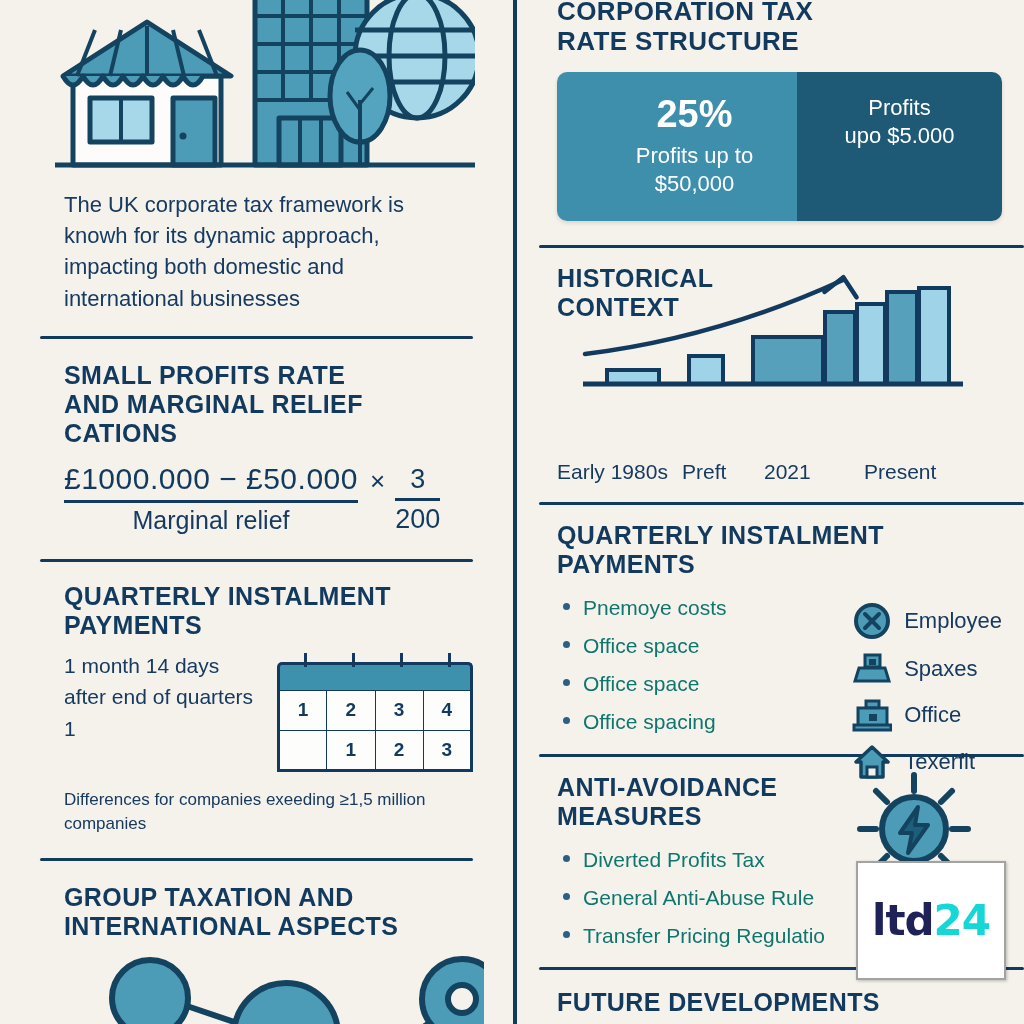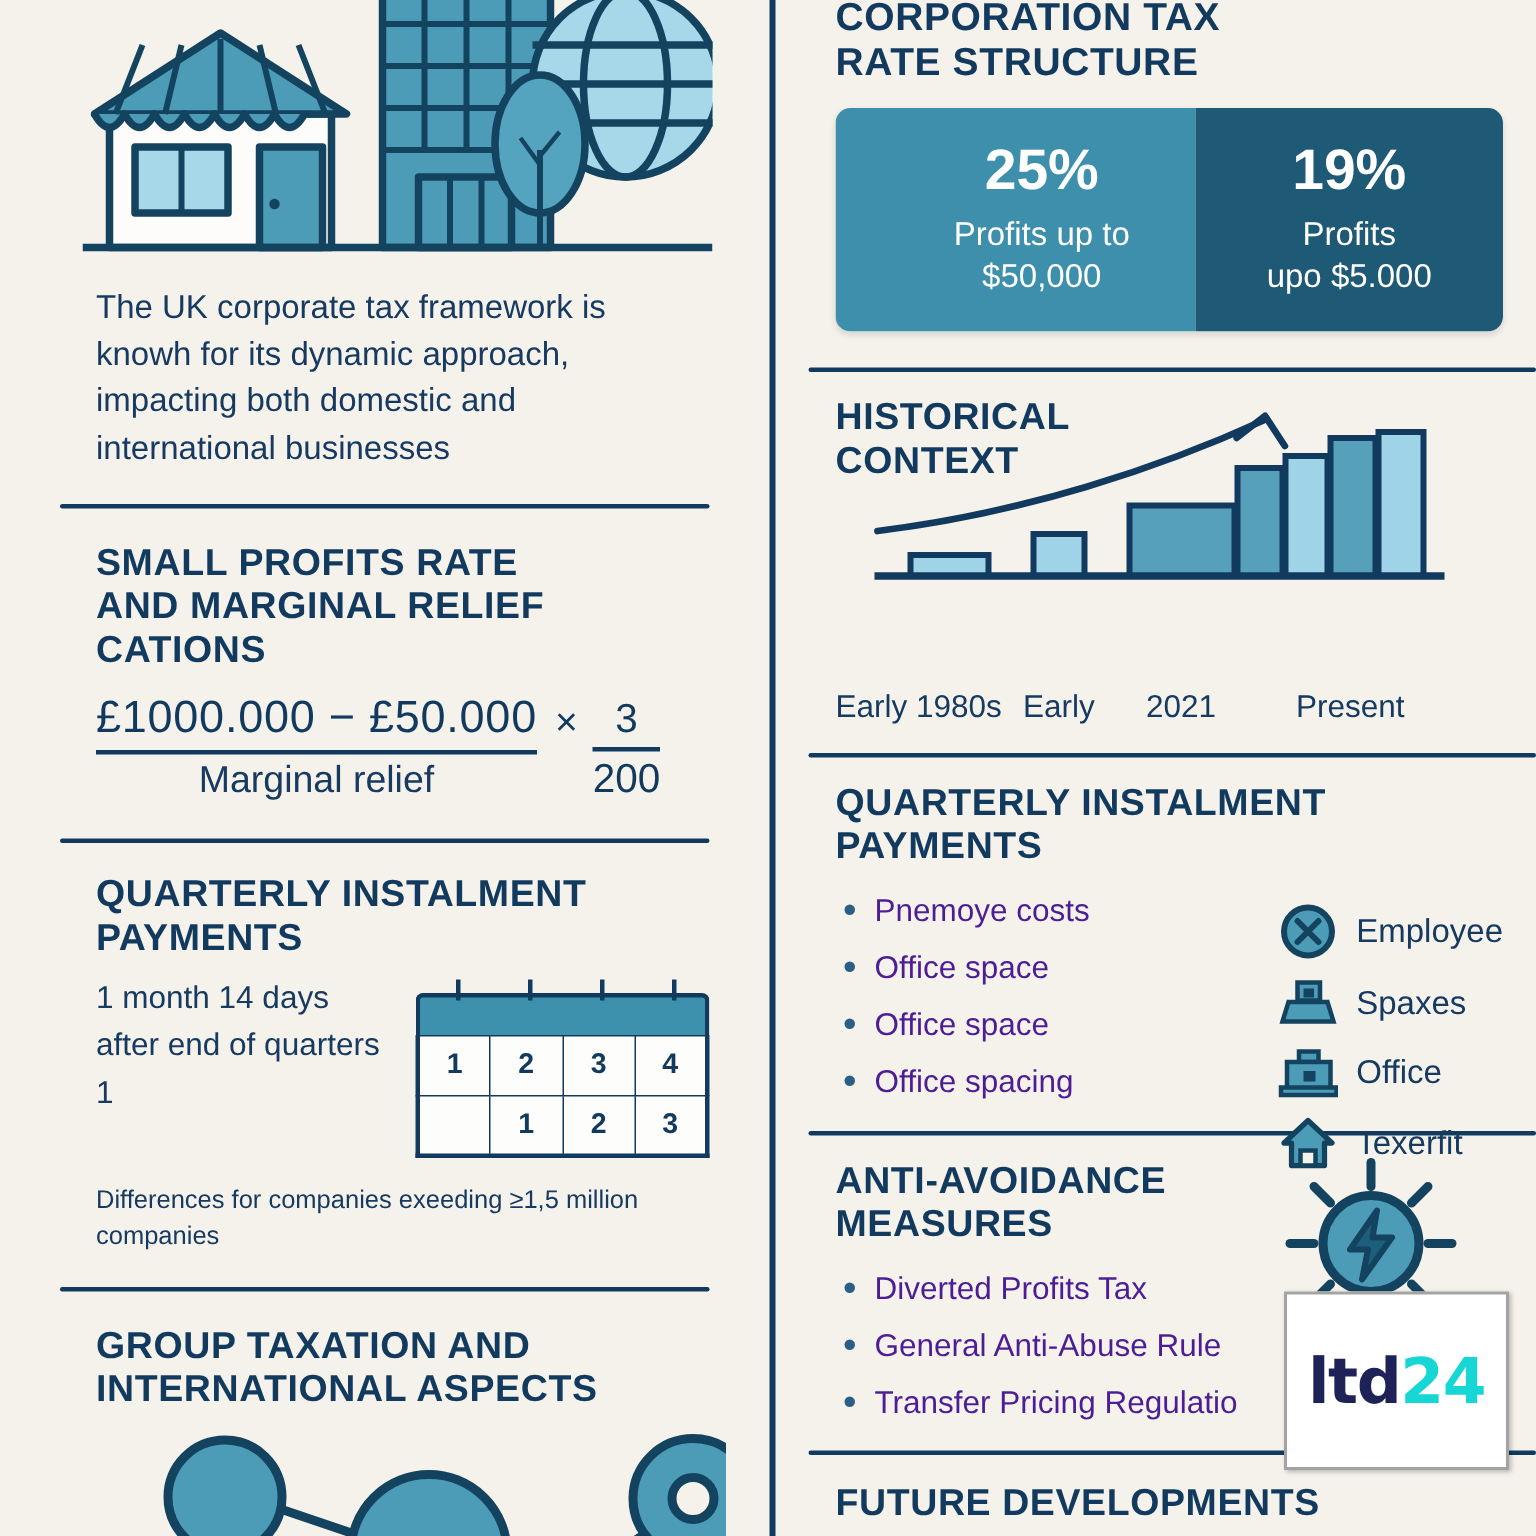--- a/index.html
+++ b/index.html
@@ -17,21 +17,21 @@
 
   
   .rule{height:3px;background:#123a5e;margin:0 40px;border-radius:2px;}
   .rule-r{height:3px;background:#123a5e;margin:0 0 0 22px;border-radius:2px;}
   h2.sec{
     font-size:25px;line-height:1.16;font-weight:bold;letter-spacing:.4px;
     margin:0;color:#123a5e;text-transform:uppercase;
   }
   ul.bul{list-style:none;margin:0;padding:0;}
   ul.bul li{
-    font-size:21px;line-height:1.42;color:#4c1d95;
+    font-size:21px;line-height:1.42;color:#0f766e;
     padding-left:26px;position:relative;margin-bottom:8px;
   }
   ul.bul li:before{
     content:"";position:absolute;left:6px;top:10px;
     width:7px;height:7px;border-radius:50%;background:#2b5f86;
   }
 
   
   .hero{position:relative;height:175px;width:100%;}
   .hero svg{position:absolute;left:55px;top:0;}
@@ -249,21 +249,20 @@
       </h2>
       <div class="rates">
         <div class="rate-card rate-a">
           <div class="rate-pct">25%</div>
           <div class="rate-lbl">
             <span>Profits up to</span><br>
             <span>$50,000</span>
           </div>
         </div>
         <div class="rate-card rate-b">
-          <div class="rate-pct">19%</div>
           <div class="rate-lbl">
             <span>Profits</span><br>
             <span>upo $5.000</span>
           </div>
         </div>
       </div>
     </div>
 
     <div class="rule-r" style="margin-top:24px"></div>
 
@@ -281,21 +280,21 @@
             <rect x="314" y="38" width="28" height="80" fill="#9fd3e8" stroke="#123a5e" stroke-width="4"></rect>
             <rect x="344" y="26" width="30" height="92" fill="#57a0bb" stroke="#123a5e" stroke-width="4"></rect>
             <rect x="376" y="22" width="30" height="96" fill="#9fd3e8" stroke="#123a5e" stroke-width="4"></rect>
             <line x1="40" y1="118" x2="420" y2="118" stroke="#123a5e" stroke-width="5"></line>
             <path d="M42 88 C140 76 230 46 300 14" fill="none" stroke="#123a5e" stroke-width="4.5" stroke-linecap="round"></path>
             <path d="M278 12 L302 12 L300 36" fill="none" stroke="#123a5e" stroke-width="4.5" stroke-linecap="round" stroke-linejoin="round" transform="rotate(-38 300 14)"></path>
           </svg>
       </div>
       <div class="axis-lbls">
         <span style="width:125px">Early 1980s</span>
-        <span style="width:82px">Early</span>
+        <span style="width:82px">Preft</span>
         <span style="width:100px">2021</span>
         <span>Present</span>
       </div>
     </div>
 
     <div class="rule-r" style="margin-top:18px"></div>
 
     <div class="r-pad" style="padding-top:16px;position:relative">
       <h2 class="sec">
         <span>QUARTERLY INSTALMENT</span><br>

